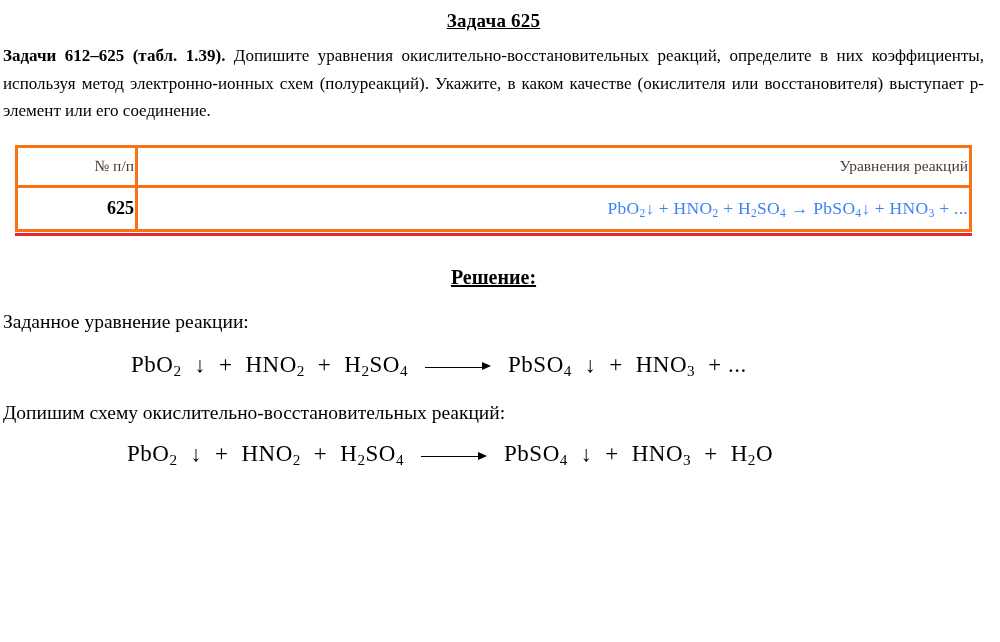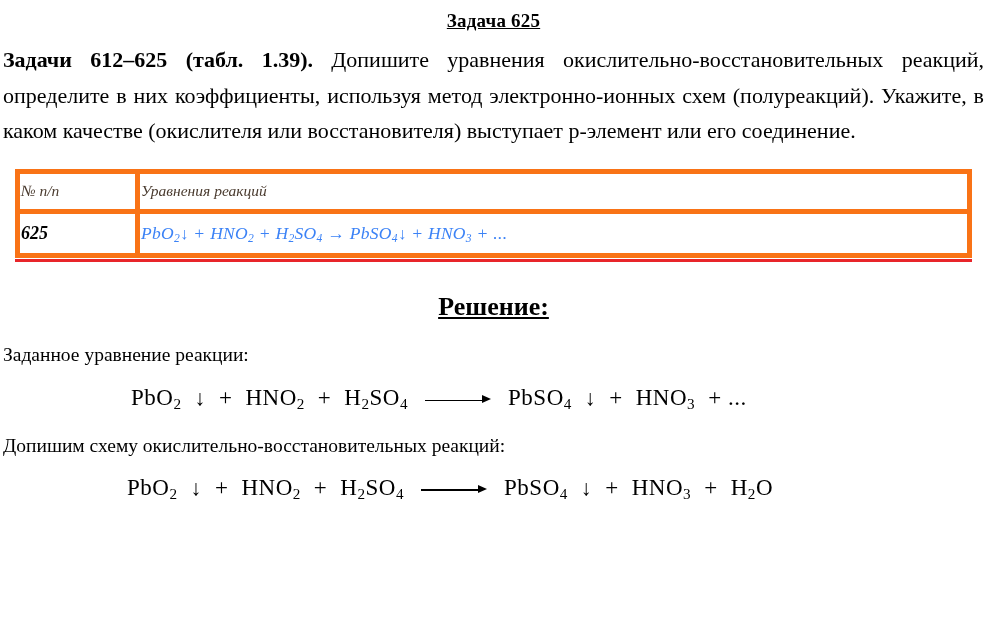--- a/index.html
+++ b/index.html
@@ -22,44 +22,43 @@
   }
   .doc-title {
     text-align: center;
     font-weight: bold;
     font-size: 19px;
     text-decoration: underline;
     margin: 2px 0 10px 0;
     letter-spacing: .2px;
   }
   .task-para {
-    font-size: 22px;
+    font-size: 17px;
     line-height: 1.62;
     text-align: justify;
     text-justify: inter-word;
     margin: 0 2px 0 2px;
   }
   .task-para b { font-weight: bold; }
 
   
   .tbl-wrap {
     margin: 20px 14px 0 14px;
     position: relative;
   }
   table.rxn {
     border-collapse: collapse;
     width: 100%;
     table-layout: fixed;
   }
   table.rxn td, table.rxn th {
-    border: 5px solid #f97316;
-    text-align: left;
+    border: 3px solid #f97316;
+    text-align: right;
     vertical-align: middle;
     font-family: "Liberation Serif", serif;
-    font-style: italic;
   }
   table.rxn th {
     font-size: 15.5px;
     font-weight: normal;
     color: #4a3b2f;
     height: 40px;
   }
   table.rxn th.c1 { width: 120px; }
   table.rxn td.c1 {
     font-weight: bold;
@@ -77,21 +76,21 @@
     left: 0; right: 0;
     bottom: -4px;
     height: 3px;
     background: #e8252a;
   }
 
   
   .solution-title {
     text-align: center;
     font-weight: bold;
-    font-size: 26px;
+    font-size: 20px;
     text-decoration: underline;
     margin: 34px 0 18px 0;
   }
   .line {
     font-size: 19.5px;
     line-height: 1.5;
     margin: 0 2px;
   }
   .eq {
     font-size: 23px;

